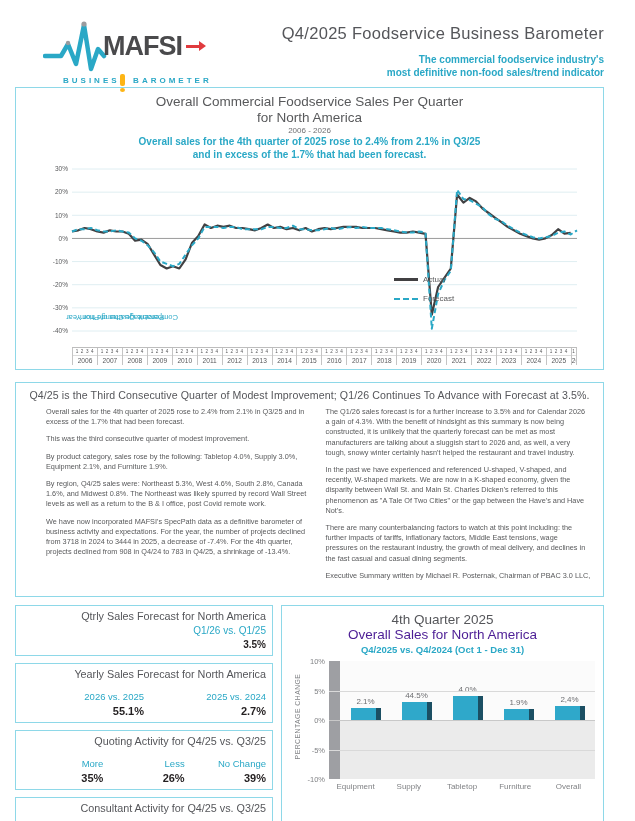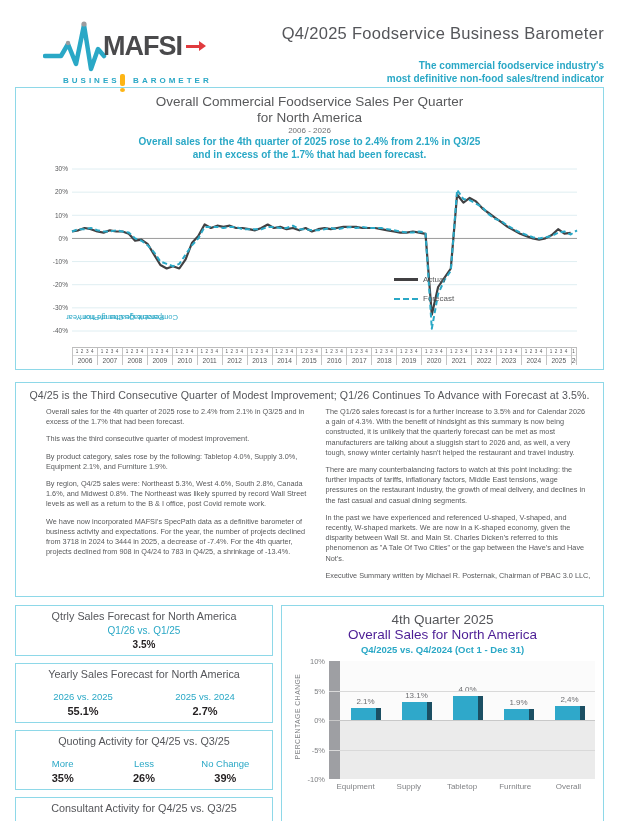--- a/index.html
+++ b/index.html
@@ -15,21 +15,21 @@
   .brand { font-size:27px; font-weight:bold; color:#4A4A4C; letter-spacing:-1px; }
   .brand-arrow { display:flex; align-items:center; margin-left:4px; }
   .arrow-shaft { width:13px; height:3px; background:#E03A3E; }
   .arrow-head { width:0; height:0; border-left:7px solid #E03A3E; border-top:5px solid transparent; border-bottom:5px solid transparent; }
   .tagline { font-size:8px; letter-spacing:3px; color:#2AA8C6; font-weight:bold; margin:2px 0 0 48px; }
   .excl { position:absolute; left:105px; top:66px; display:flex; flex-direction:column; align-items:center; }
   .excl-bar { width:5px; height:12px; background:#FDB515; border-radius:2px; }
   .excl-dot { width:5px; height:4px; background:#FDB515; border-radius:50%; margin-top:2px; }
   .header-titles { flex:1; text-align:right; padding-top:16px; }
   .doc-title { font-size:16.5px; color:#55565A; letter-spacing:0.3px; }
-  .doc-sub { font-size:10px; color:#2AA8C6; font-weight:bold; line-height:1.3; margin-top:16px; }
+  .doc-sub { font-size:10px; color:#2AA8C6; font-weight:bold; line-height:1.3; margin-top:10px; }
 
   
   .tealbox { border:1.5px solid #8ED8E8; background:#fff; }
 
   
   .mainchart { padding:6px 8px 4px 8px; margin-top:2px; }
   .mc-title { text-align:center; font-size:13.5px; color:#58595B; line-height:1.15; }
   .mc-period { text-align:center; font-size:8px; color:#6d6e71; margin-top:1px; }
   .mc-annot { text-align:center; font-size:10px; font-weight:bold; color:#2AA8C6; line-height:1.25; margin-top:1px; }
   .mc-body { display:flex; margin-top:2px; }
@@ -50,21 +50,21 @@
   .summary { margin-top:12px; padding:6px 8px 8px 8px; }
   .summary-head { text-align:center; font-size:10.6px; color:#55565A; letter-spacing:0.1px; margin-bottom:6px; }
   .summary-cols { display:flex; gap:14px; padding:0 4px 0 22px; }
   .scol { flex:1; }
   .scol p { font-size:7.3px; line-height:1.4; color:#58595B; margin-bottom:7px; }
 
   
   .bottom { display:flex; gap:8px; margin-top:8px; flex:1; }
   .bleft { width:258px; display:flex; flex-direction:column; gap:7px; }
   .bright { flex:1; display:flex; flex-direction:column; gap:7px; }
-  .infobox { padding:4px 6px 5px 6px; text-align:center; }
+  .infobox { padding:4px 6px 5px 6px; text-align:right; }
   .ib-title { font-size:10.8px; color:#55565A; }
   .ib-sub { font-size:10px; color:#2AA8C6; margin-top:3px; }
   .ib-value { font-size:10px; font-weight:bold; color:#231F20; margin-top:3px; }
   .ib-cols { display:flex; margin-top:11px; }
   .ib-col { flex:1; }
   .ib-col .lab { font-size:9.5px; color:#2AA8C6; }
   .ib-col .val { font-size:11px; font-weight:bold; color:#231F20; margin-top:3px; }
 
   
   .barbox { padding:6px 8px 4px 8px; flex:1; }
@@ -261,22 +261,22 @@
     <div class="summary-cols">
       <div class="scol">
         <p>Overall sales for the 4th quarter of 2025 rose to 2.4% from 2.1% in Q3/25 and in excess of the 1.7% that had been forecast.</p>
         <p>This was the third consecutive quarter of modest improvement.</p>
         <p>By product category, sales rose by the following:  Tabletop 4.0%, Supply 3.0%, Equipment 2.1%, and Furniture 1.9%.</p>
         <p>By region, Q4/25 sales were: Northeast 5.3%, West 4.6%, South 2.8%, Canada 1.6%, and Midwest 0.8%. The Northeast was likely spurred by record Wall Street levels as well as a return to the B &amp; I office, post Covid remote work.</p>
         <p>We have now incorporated MAFSI's SpecPath data as a definitive barometer of business activity and expectations. For the year, the number of projects declined from 3718 in 2024 to 3444 in 2025, a decrease of -7.4%.  For the 4th quarter, projects declined from 908 in Q4/24 to 783 in Q4/25, a shrinkage of -13.4%.</p>
       </div>
       <div class="scol">
         <p>The Q1/26 sales forecast is for a further increase to 3.5% and for Calendar 2026 a gain of 4.3%. With the benefit of hindsight as this summary is now being constructed, it is unlikely that the quarterly forecast can be met as most manufacturers are talking about a sluggish start to 2026 and, as well, a very tough, snowy winter certainly hasn't helped the restaurant and travel industry.</p>
+        <p>In the past we have experienced and referenced U-shaped, V-shaped, and recently, W-shaped markets. We are now in a K-shaped economy, given the disparity between Wall St. and Main St.   Charles Dicken's referred  to this phenomenon as "A Tale Of Two Cities" or the gap between the Have's and Have Not's.</p>
         <p>There are many counterbalancing factors to watch at this point including: the further impacts of tariffs, inflationary factors, Middle East tensions, wage pressures on the restaurant industry, the growth of meal delivery, and declines in the fast casual and casual dining segments.</p>
-        <p>In the past we have experienced and referenced U-shaped, V-shaped, and recently, W-shaped markets. We are now in a K-shaped economy, given the disparity between Wall St. and Main St.   Charles Dicken's referred  to this phenomenon as "A Tale Of Two Cities" or the gap between the Have's and Have Not's.</p>
         <p>Executive Summary written by Michael R. Posternak, Chairman of PBAC 3.0 LLC,</p>
       </div>
     </div>
   </div>
 
   <div class="bottom">
     <div class="bleft">
       <div class="tealbox infobox">
         <div class="ib-title">Qtrly Sales Forecast for North America</div>
         <div class="ib-sub">Q1/26 vs. Q1/25</div>
@@ -349,21 +349,21 @@
               <span style="top: 100%;">-10%</span>
             </div>
           <div class="bb-plot" id="bb-plot">
             <div class="bb-wall"></div>
             <div class="bb-bars" id="bb-bars">
                 <div class="bb-slot">
                   <div class="bb-lab">2.1%</div>
                   <div class="bb-bar" style="height: 12.4px;"></div>
                 </div>
                 <div class="bb-slot">
-                  <div class="bb-lab">13.1%</div>
+                  <div class="bb-lab">44.5%</div>
                   <div class="bb-bar" style="height: 17.7px;"></div>
                 </div>
                 <div class="bb-slot">
                   <div class="bb-lab">4.0%</div>
                   <div class="bb-bar" style="height: 23.6px;"></div>
                 </div>
                 <div class="bb-slot">
                   <div class="bb-lab">1.9%</div>
                   <div class="bb-bar" style="height: 11.2px;"></div>
                 </div>

